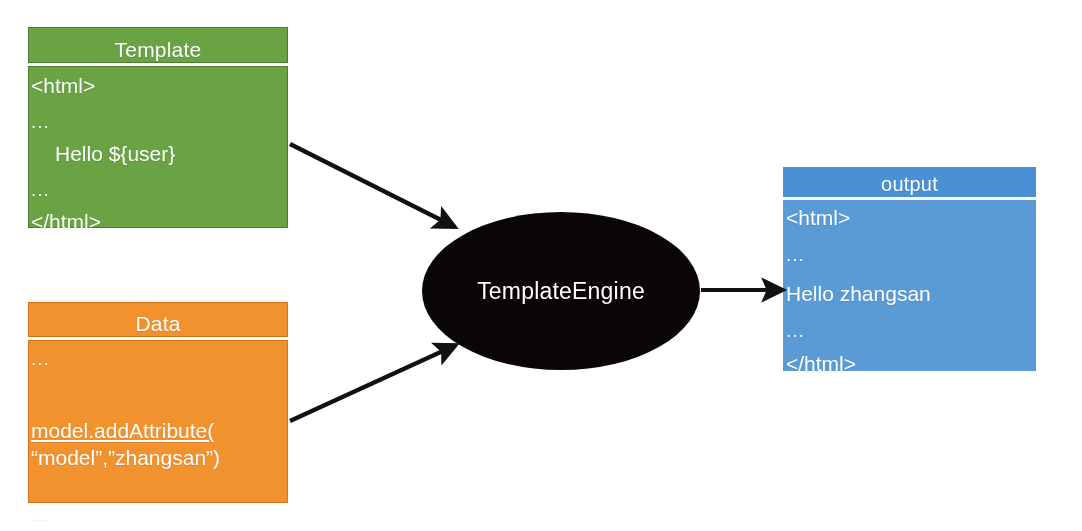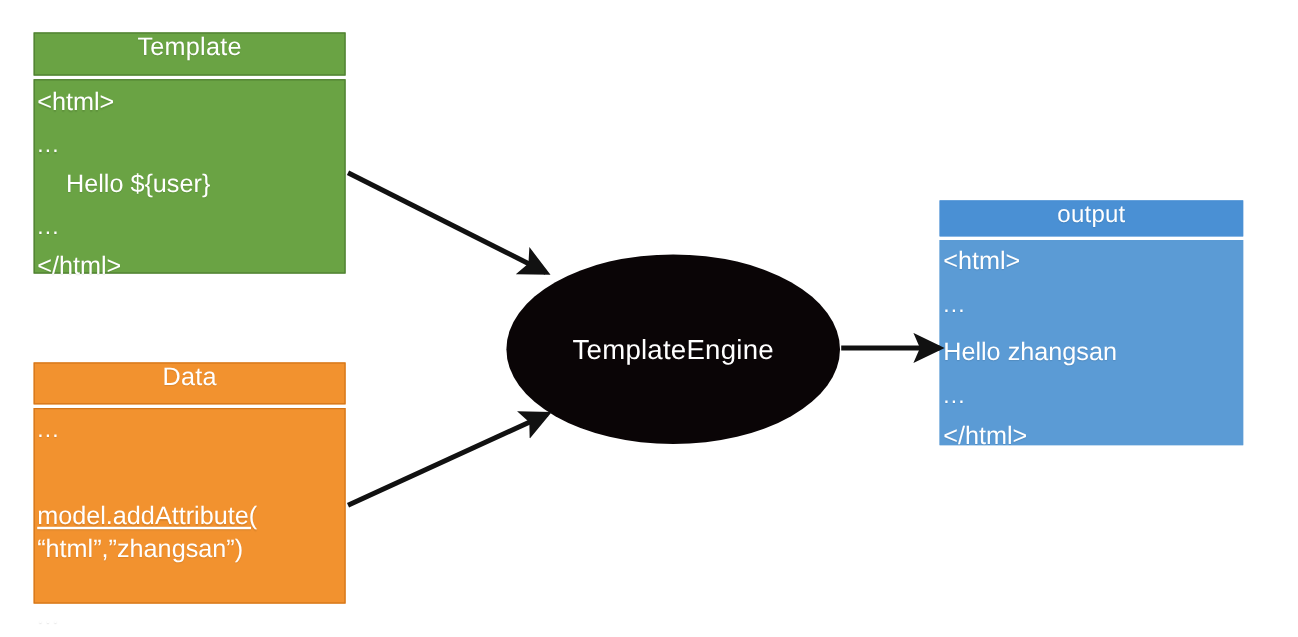--- a/index.html
+++ b/index.html
@@ -22,21 +22,21 @@
   .node-box {
     position: absolute;
     box-sizing: border-box;
   }
   .node-header {
     position: absolute;
     left: 0;
     right: 0;
     box-sizing: border-box;
     display: flex;
-    align-items: flex-start;
+    align-items: flex-end;
     justify-content: center;
     color: #ffffff;
     font-size: 21px;
     letter-spacing: 0.2px;
     text-shadow: 0 1px 1px rgba(0,0,0,0.10);
   }
   .node-body {
     position: absolute;
     left: 0;
     right: 0;
@@ -178,21 +178,21 @@
   </div>
 
   <div class="node-box" id="data-box">
     <div class="node-header">
       <span>Data</span>
     </div>
     <div class="node-body">
       <span class="lines">
         <span class="code-line dots">...</span>
         <span class="code-line">model.addAttribute(</span>
-        <span class="code-line">“html”,”zhangsan”)</span>
+        <span class="code-line">“model”,”zhangsan”)</span>
         <span class="code-line dots">...</span>
       </span>
     </div>
   </div>
 
   <div id="engine-node">
     <span id="engine-label">TemplateEngine</span>
   </div>
 
   <div class="node-box" id="output-box">

